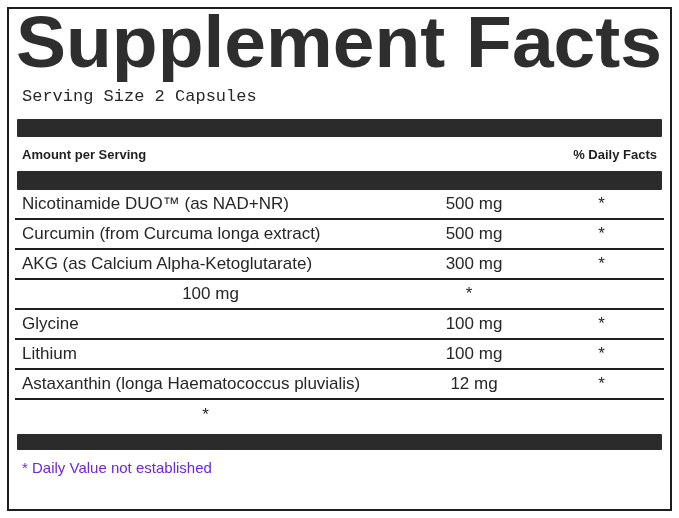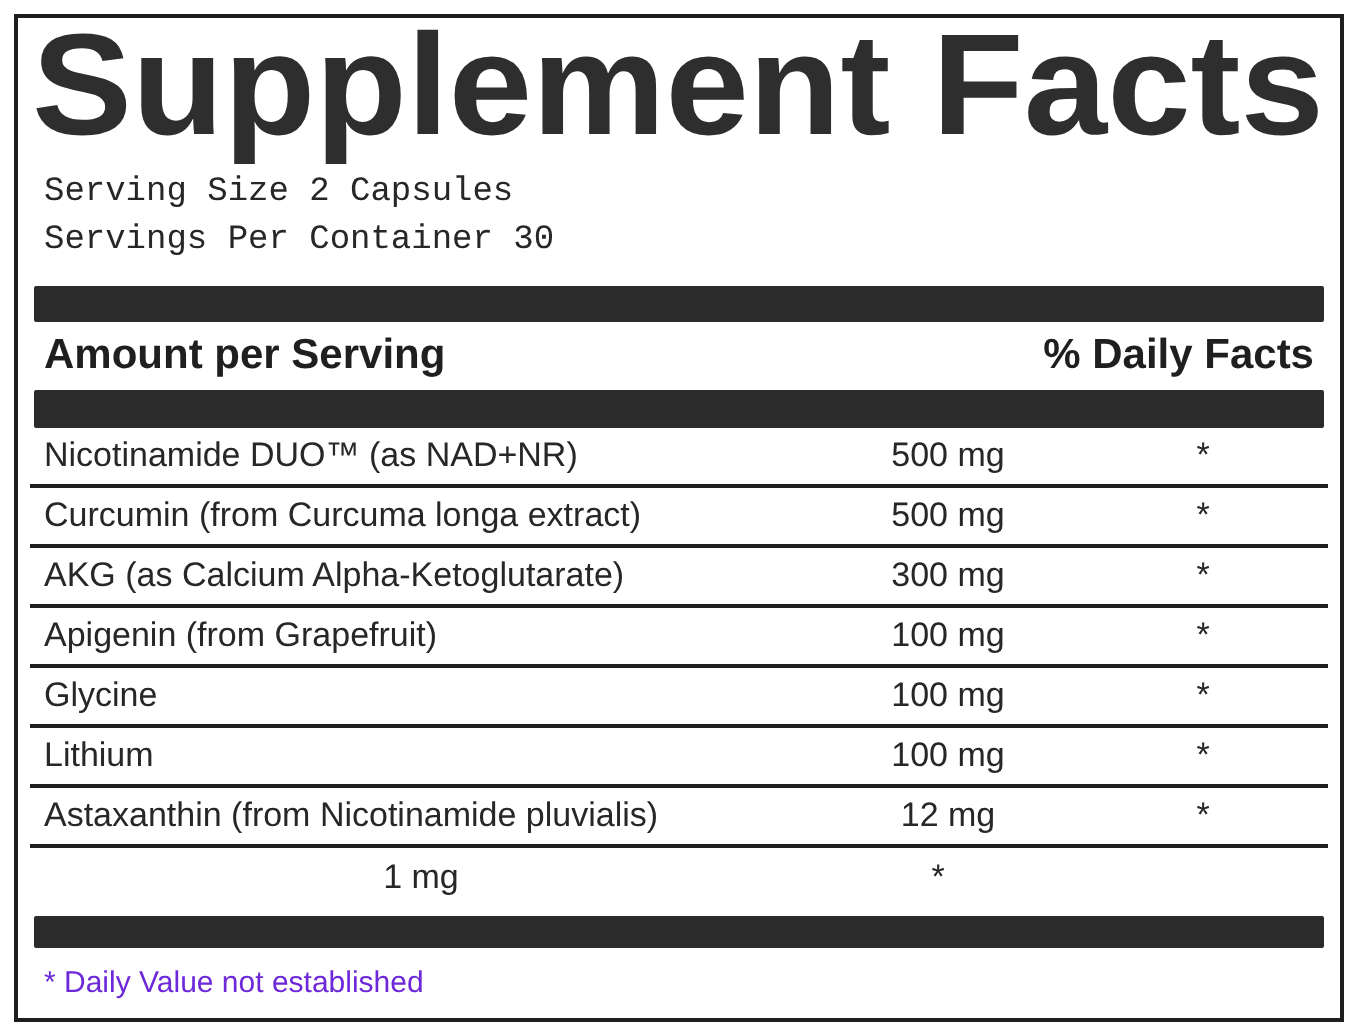--- a/index.html
+++ b/index.html
@@ -45,21 +45,21 @@
   .bar-top    { height: 18px; }
   .bar-mid    { height: 19px; }
   .bar-bottom { height: 16px; margin-top: 4px; }
   .col-header-row {
     height: 34px;
     display: flex;
     align-items: center;
     justify-content: space-between;
     padding: 0 7px;
   }
-  .col-header { font-size: 21px; font-weight: bold; color: #1f1f1f; }
+  .col-header { font-size: 13px; font-weight: bold; color: #1f1f1f; }
   .rows { }
   .ing-row {
     height: 30px;
     display: grid;
     grid-template-columns: 377px 150px 1fr;
     align-items: center;
     padding-left: 7px;
   }
   .ing-row:not(:last-child) { border-bottom: 2px solid #1f1f1f; }
   .ing-name   { font-size: 17px; color: #272727; white-space: nowrap; }
@@ -75,21 +75,20 @@
 <body>
 
 <div class="panel">
 
   <svg class="title-svg" width="650" height="72" viewBox="0 0 650 72">
     <text x="0" y="54" font-size="72" textLength="646" lengthAdjust="spacingAndGlyphs">Supplement Facts</text>
   </svg>
 
   <div class="serving-block">
     <div class="serving-line">Serving Size 2 Capsules</div>
-    <div class="serving-line">Servings Per Container 30</div>
   </div>
 
   <div class="bar bar-top"></div>
 
   <div class="col-header-row">
     <span class="col-header">Amount per Serving</span>
     <span class="col-header">% Daily Facts</span>
   </div>
 
   <div class="bar bar-mid"></div>
@@ -104,41 +103,39 @@
       <span class="ing-name">Curcumin (from Curcuma longa extract)</span>
       <span class="ing-amount">500 mg</span>
       <span class="ing-dv">*</span>
     </div>
     <div class="ing-row">
       <span class="ing-name">AKG (as Calcium Alpha-Ketoglutarate)</span>
       <span class="ing-amount">300 mg</span>
       <span class="ing-dv">*</span>
     </div>
     <div class="ing-row">
-      <span class="ing-name">Apigenin (from Grapefruit)</span>
       <span class="ing-amount">100 mg</span>
       <span class="ing-dv">*</span>
     </div>
     <div class="ing-row">
       <span class="ing-name">Glycine</span>
       <span class="ing-amount">100 mg</span>
       <span class="ing-dv">*</span>
     </div>
     <div class="ing-row">
       <span class="ing-name">Lithium</span>
       <span class="ing-amount">100 mg</span>
       <span class="ing-dv">*</span>
     </div>
     <div class="ing-row">
-      <span class="ing-name">Astaxanthin (from Nicotinamide pluvialis)</span>
+      <span class="ing-name">Astaxanthin (longa Haematococcus pluvialis)</span>
       <span class="ing-amount">12 mg</span>
       <span class="ing-dv">*</span>
     </div>
     <div class="ing-row">
-      <span class="ing-amount">1 mg</span>
       <span class="ing-dv">*</span>
     </div>
   </div>
 
   <div class="bar bar-bottom"></div>
 
   <div class="footnote">* Daily Value not established</div>
 
 </div>
 

